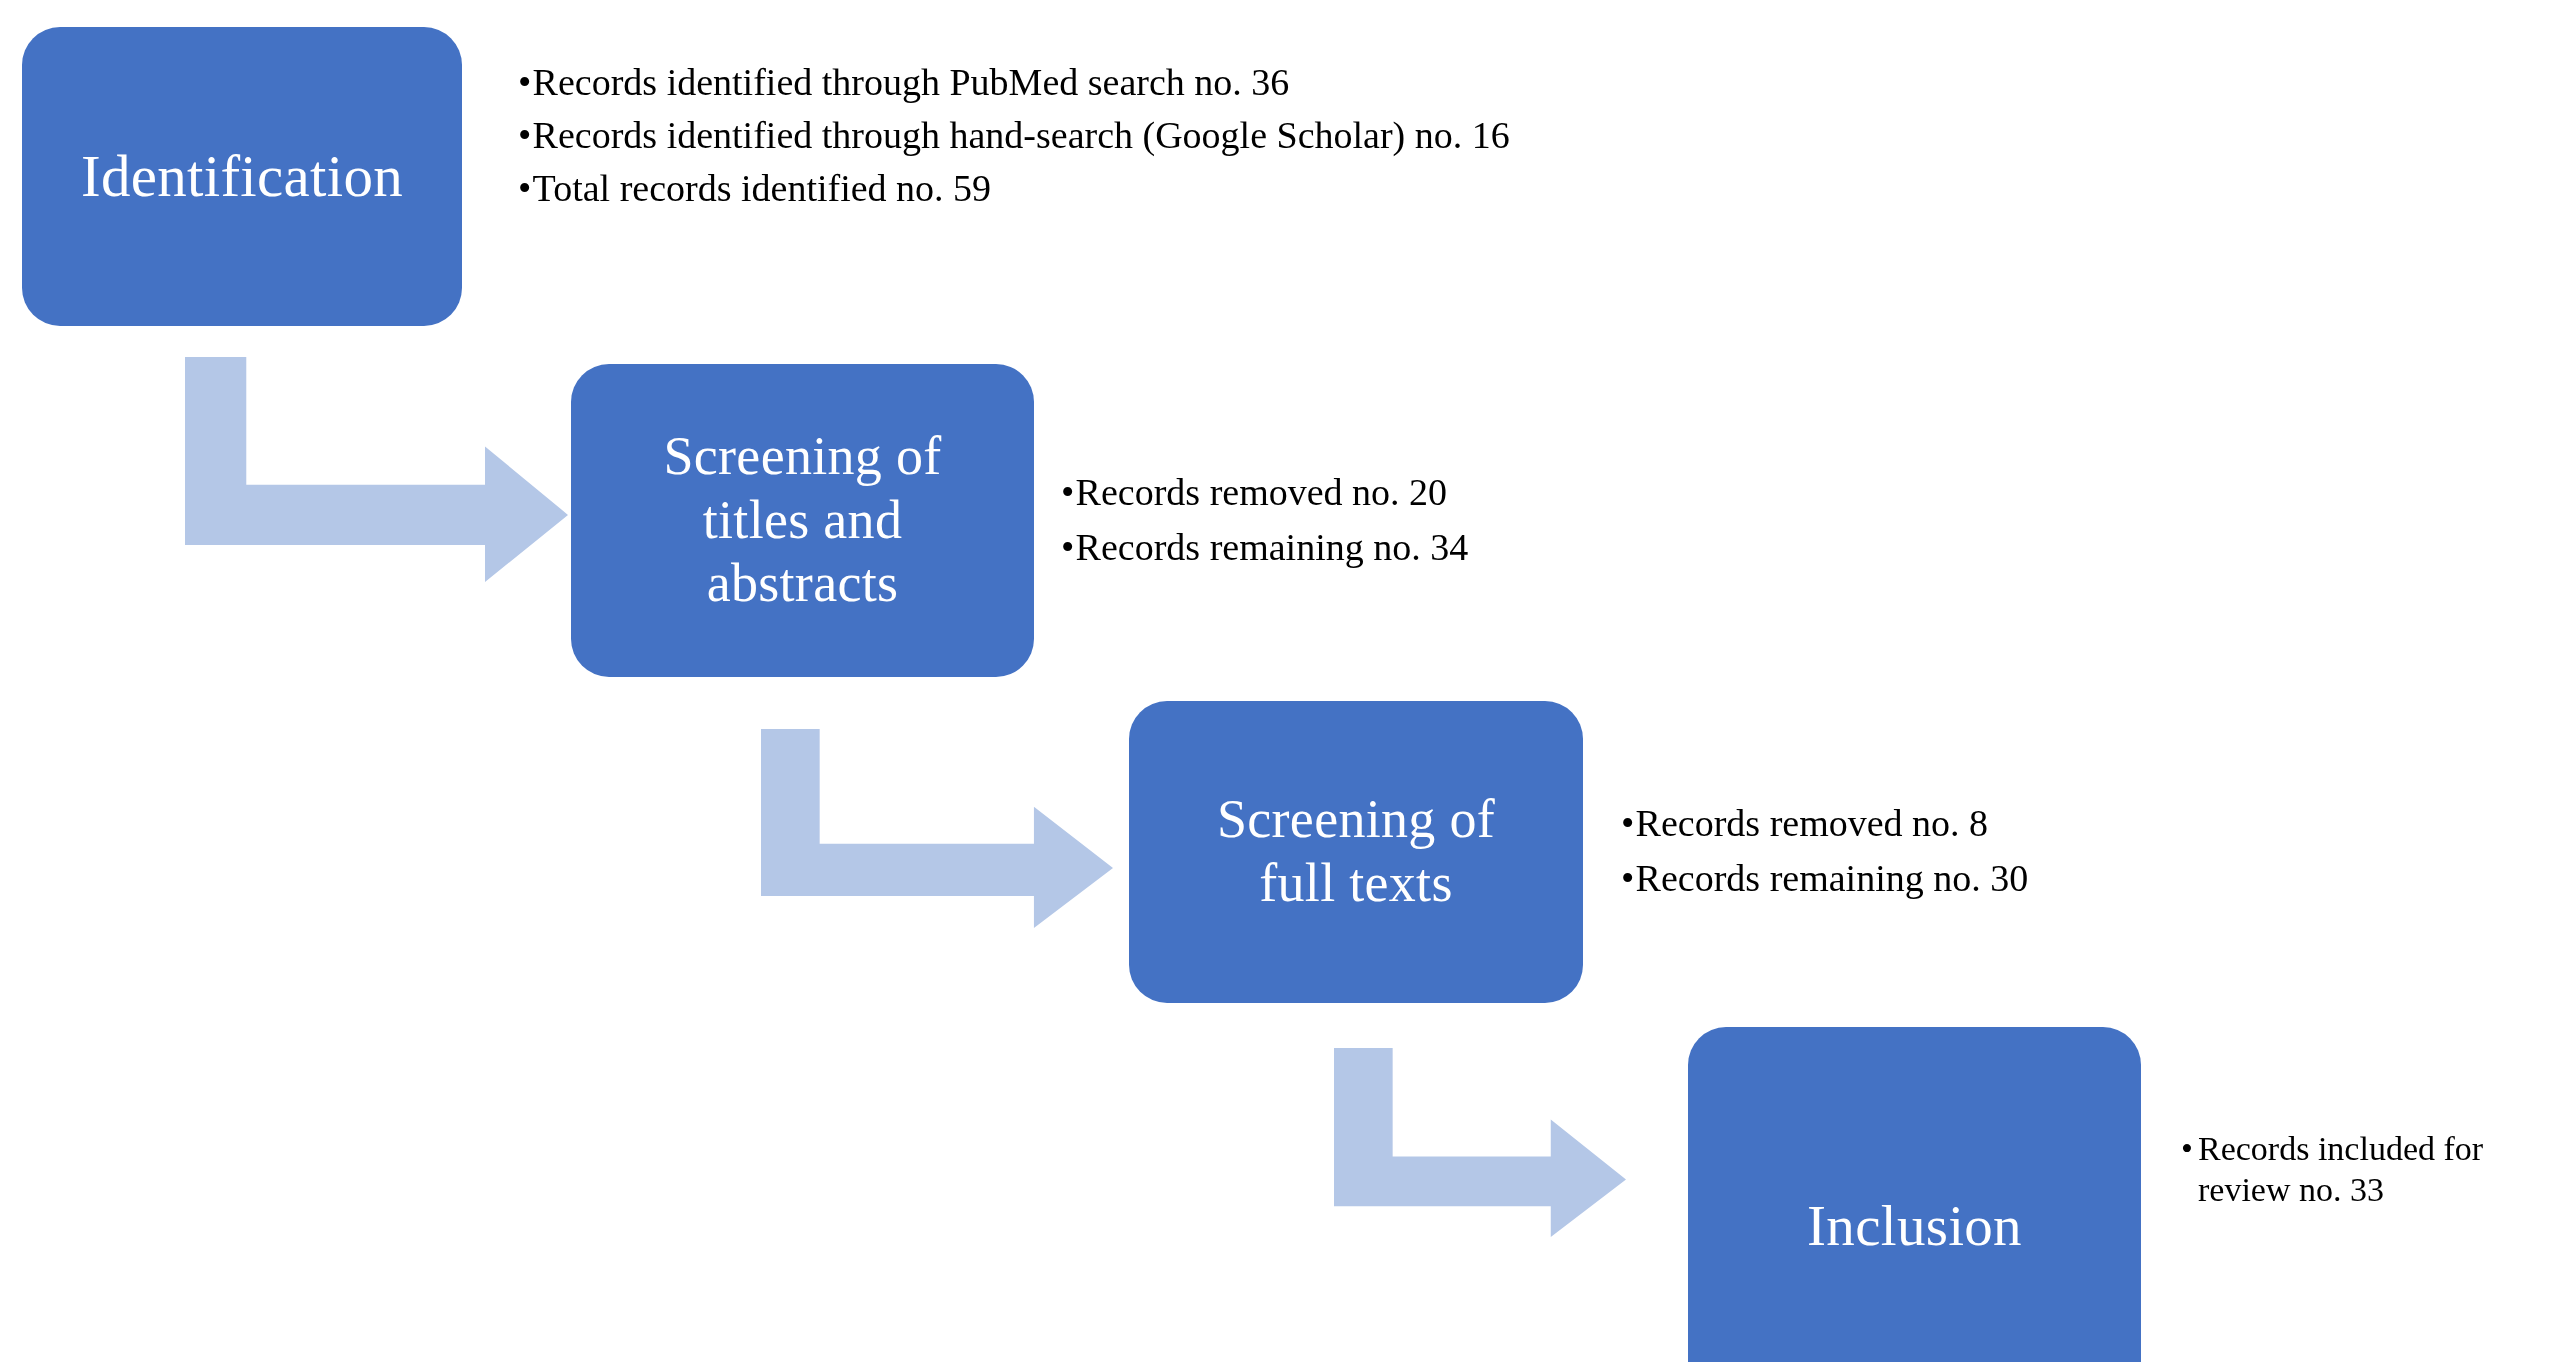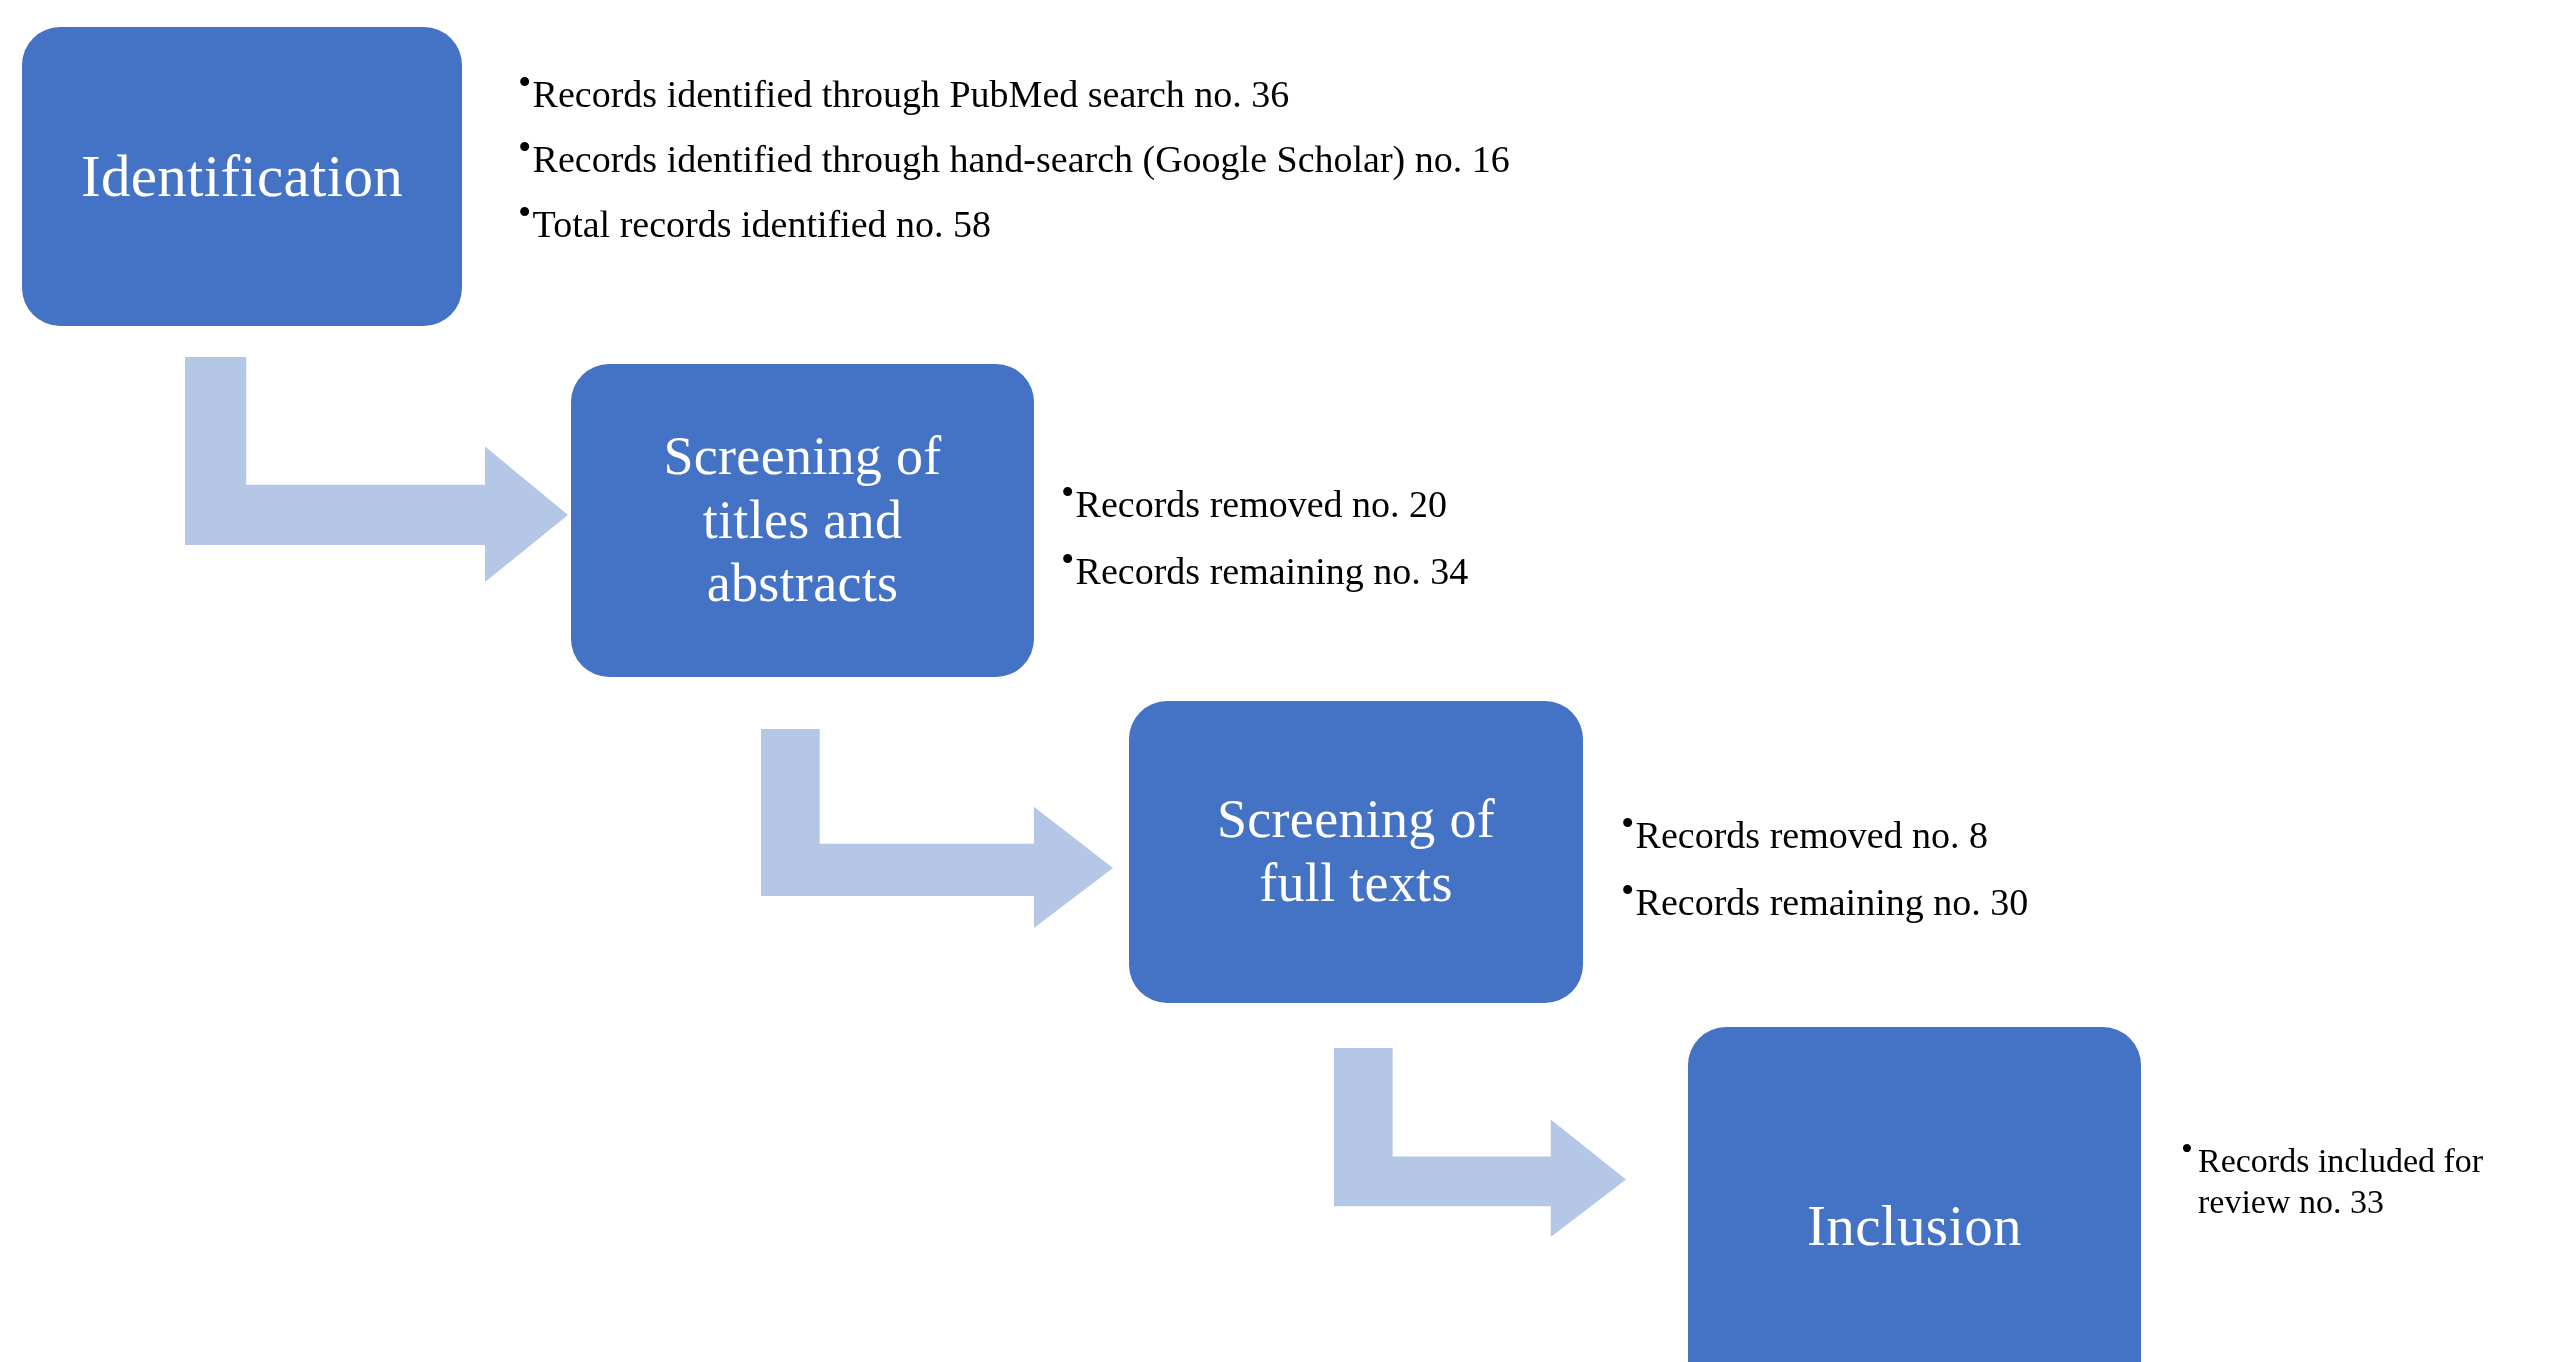--- a/index.html
+++ b/index.html
@@ -62,21 +62,20 @@
   }
   .bullet-item:last-child { margin-bottom: 0; }
   .bullet-dot {
     flex: 0 0 auto;
     line-height: 1.22;
     margin-right: 1.3px;
   }
   .bullet-text {
     flex: 1 1 auto;
     line-height: 1.22;
-    margin-top: 12px;
   }
 
   #bullets-identification { left: 518px;  top: 59px;  width: 1034px; font-size: 38px; }
   #bullets-identification .bullet-item { margin-bottom: 6.4px; }
 
   #bullets-screening-titles { left: 1061px; top: 469px; width: 613px; font-size: 38px; }
   #bullets-screening-titles .bullet-item { margin-bottom: 9px; }
 
   #bullets-screening-fulltexts { left: 1621px; top: 800px; width: 574px; font-size: 38px; }
   #bullets-screening-fulltexts .bullet-item { margin-bottom: 9px; }
@@ -106,21 +105,21 @@
     <div class="bullet-item">
       <span class="bullet-dot">•</span>
       <span class="bullet-text">Records identified through PubMed search no. 36</span>
     </div>
     <div class="bullet-item">
       <span class="bullet-dot">•</span>
       <span class="bullet-text">Records identified through hand-search (Google Scholar) no. 16</span>
     </div>
     <div class="bullet-item">
       <span class="bullet-dot">•</span>
-      <span class="bullet-text">Total records identified no. 58</span>
+      <span class="bullet-text">Total records identified no. 59</span>
     </div>
   </div>
 
   <svg class="elbow-arrow" id="arrow-1" viewBox="0 0 600 352" preserveAspectRatio="none">
     <polygon points="0,0 96,0 96,200 470,200 470,140 600,247 470,352 470,294 0,294" fill="#B4C7E7"></polygon>
   </svg>
 
   <div class="stage-box" id="box-screening-titles">
     <span class="stage-box-label">Screening of
 titles and

